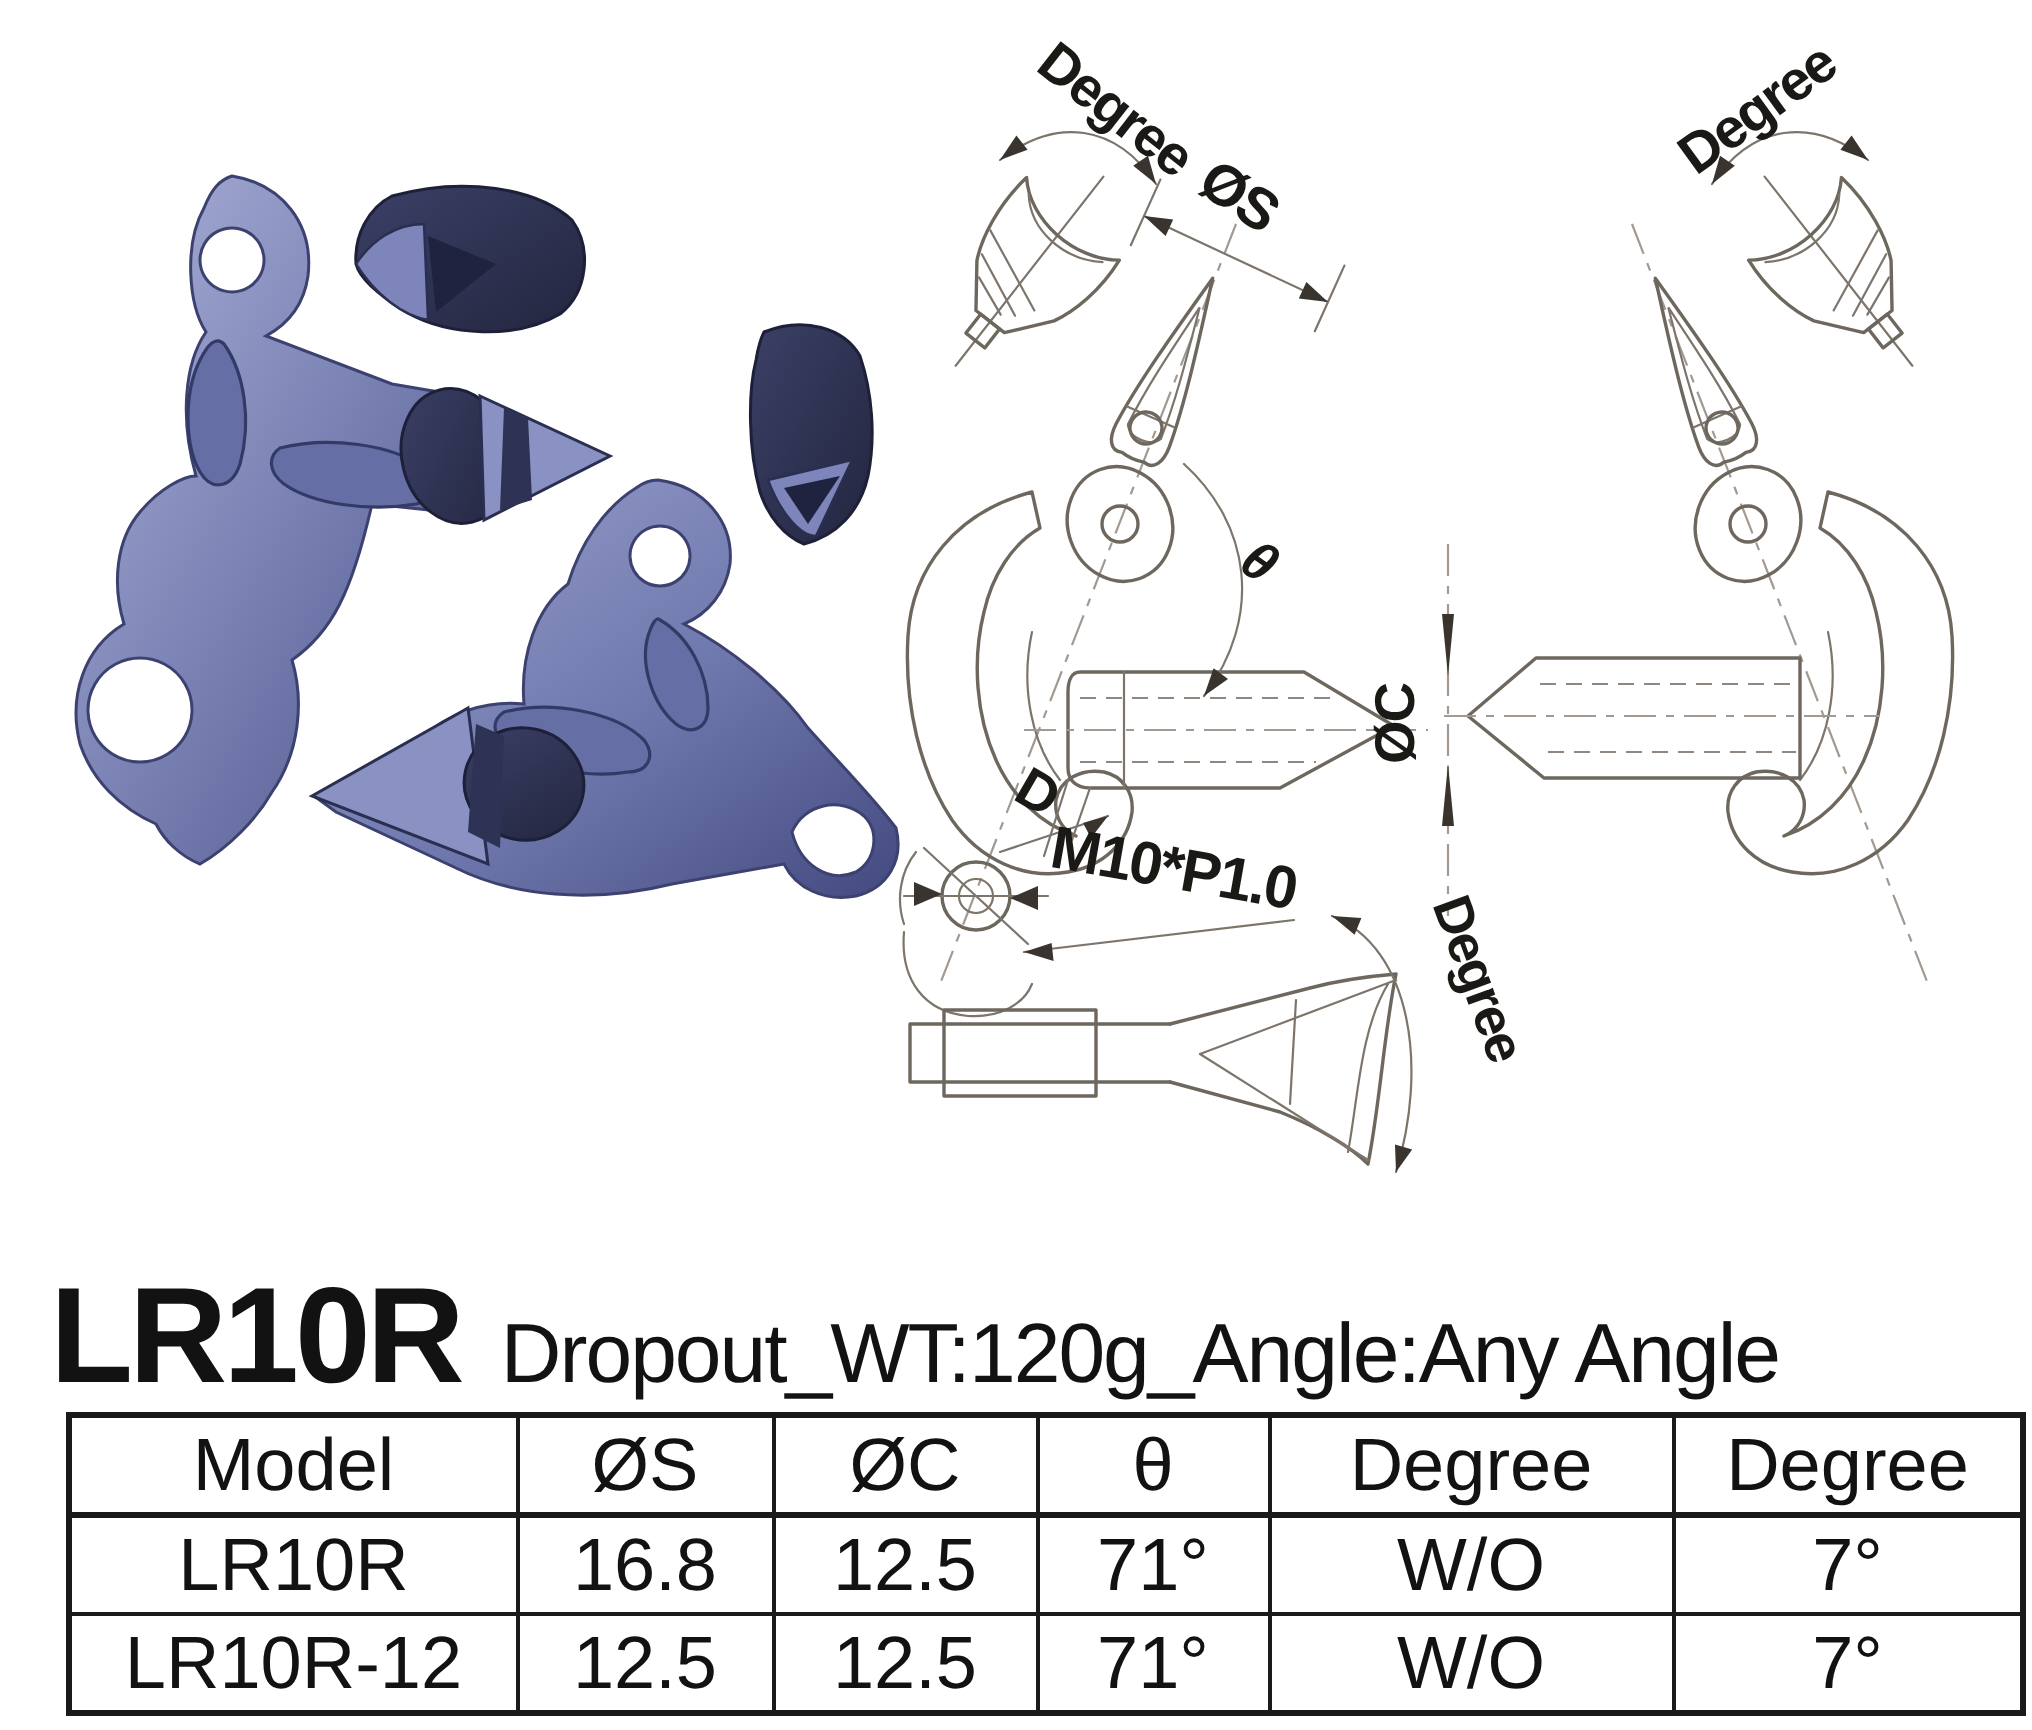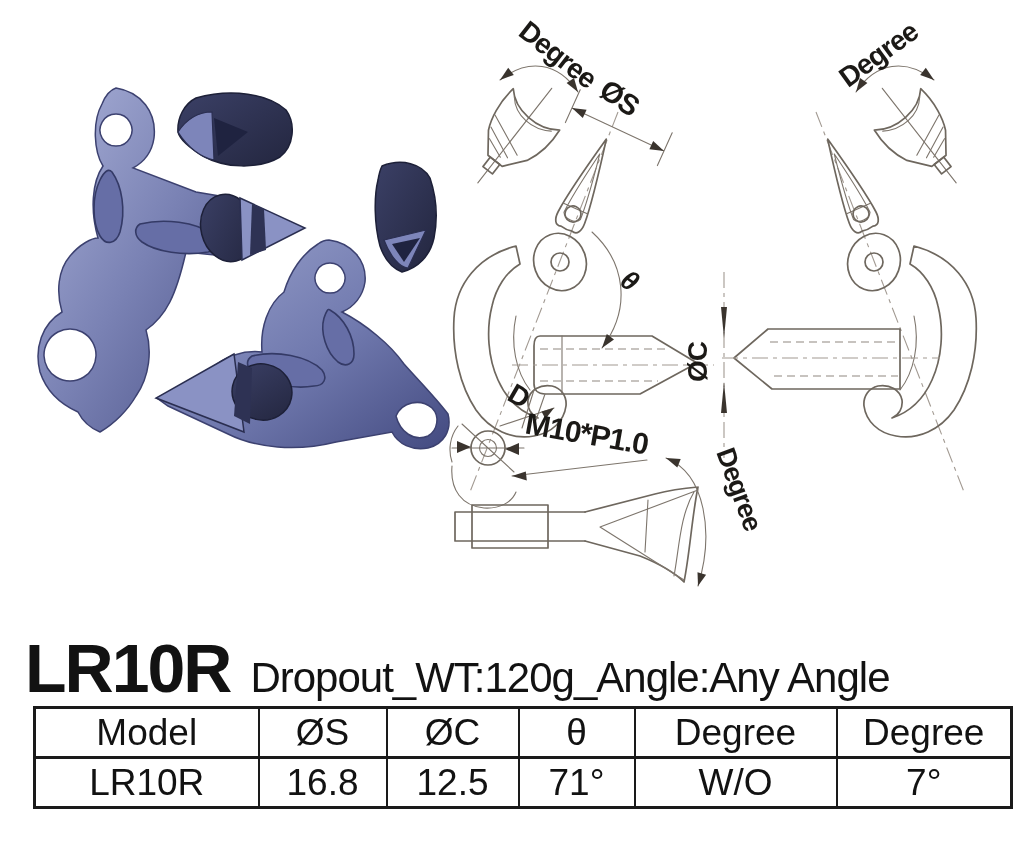--- a/index.html
+++ b/index.html
@@ -212,15 +212,23 @@
     </thead>
     <tbody>
       <tr>
         <td>LR10R</td>
         <td>16.8</td>
         <td>12.5</td>
         <td>71°</td>
         <td>W/O</td>
         <td>7°</td>
       </tr>
+      <tr>
+        <td>LR10R-12</td>
+        <td>12.5</td>
+        <td>12.5</td>
+        <td>71°</td>
+        <td>W/O</td>
+        <td>7°</td>
+      </tr>
     </tbody>
   </table>
 </div>
 
 </body></html>

